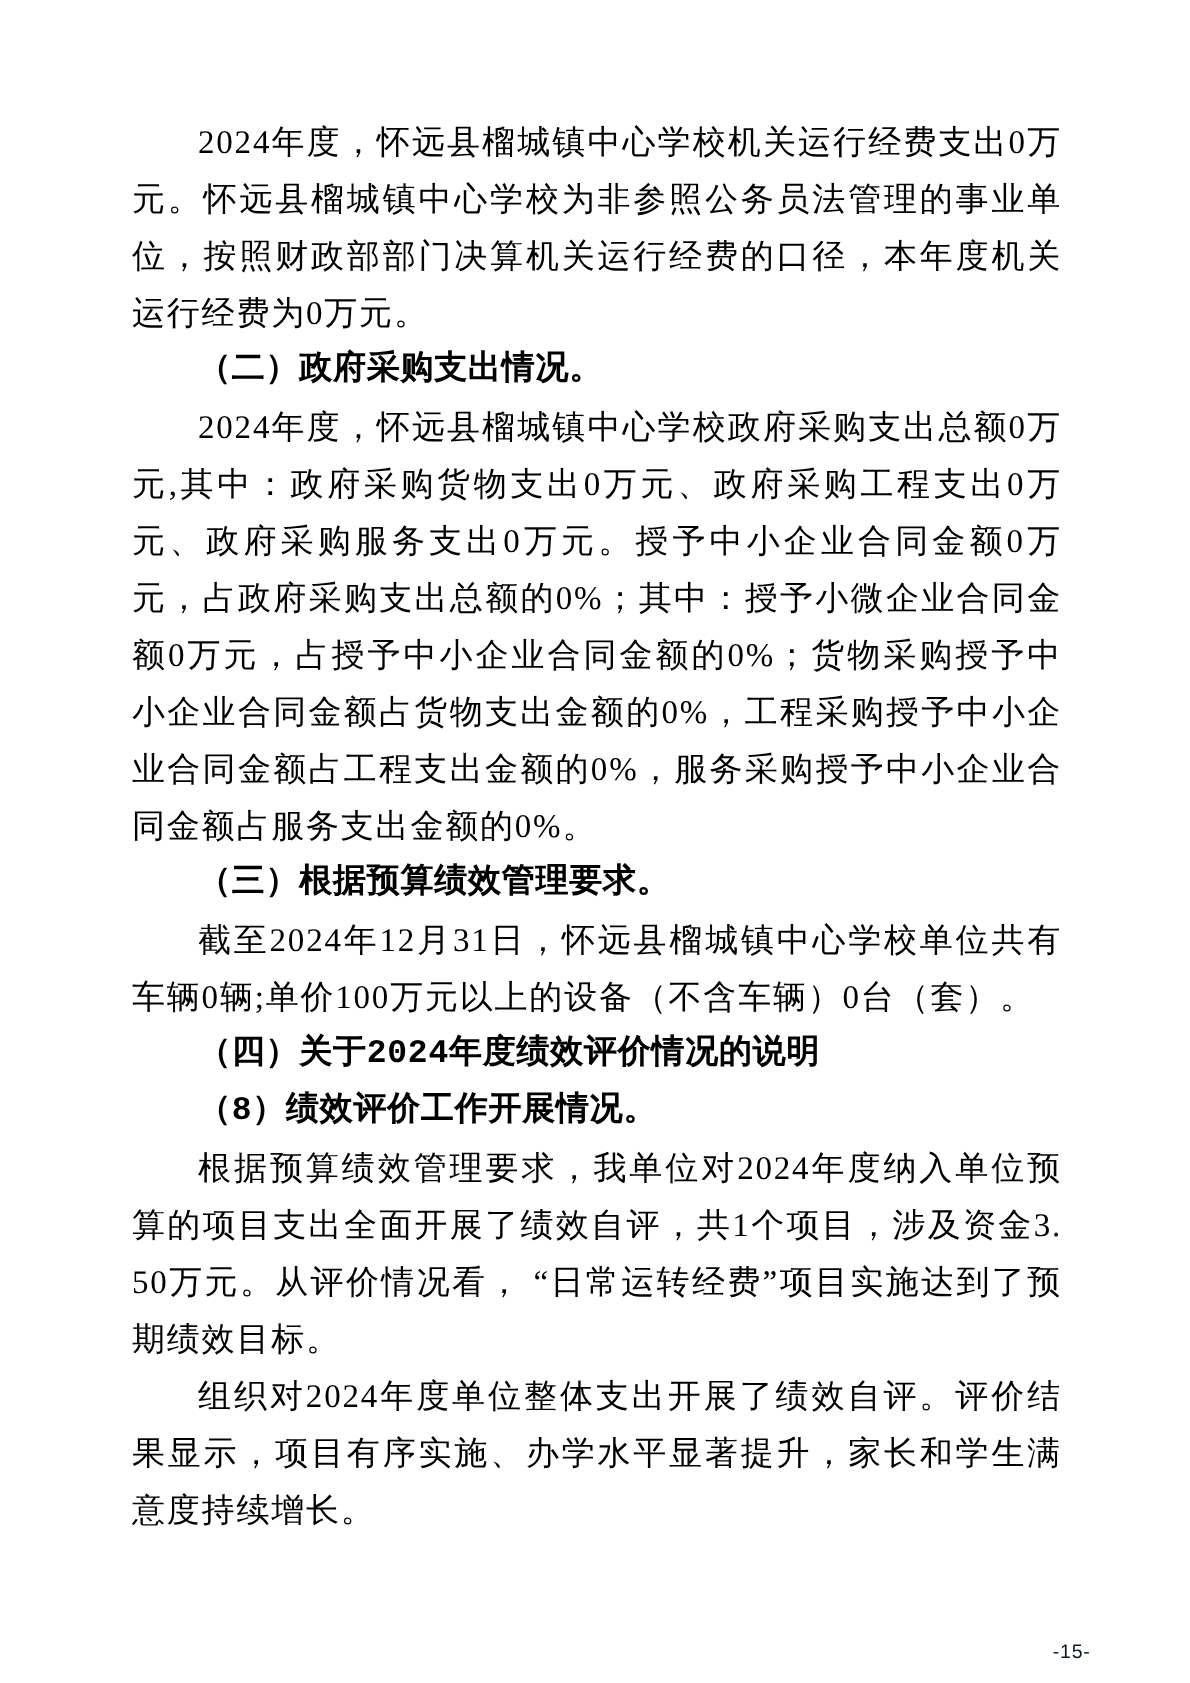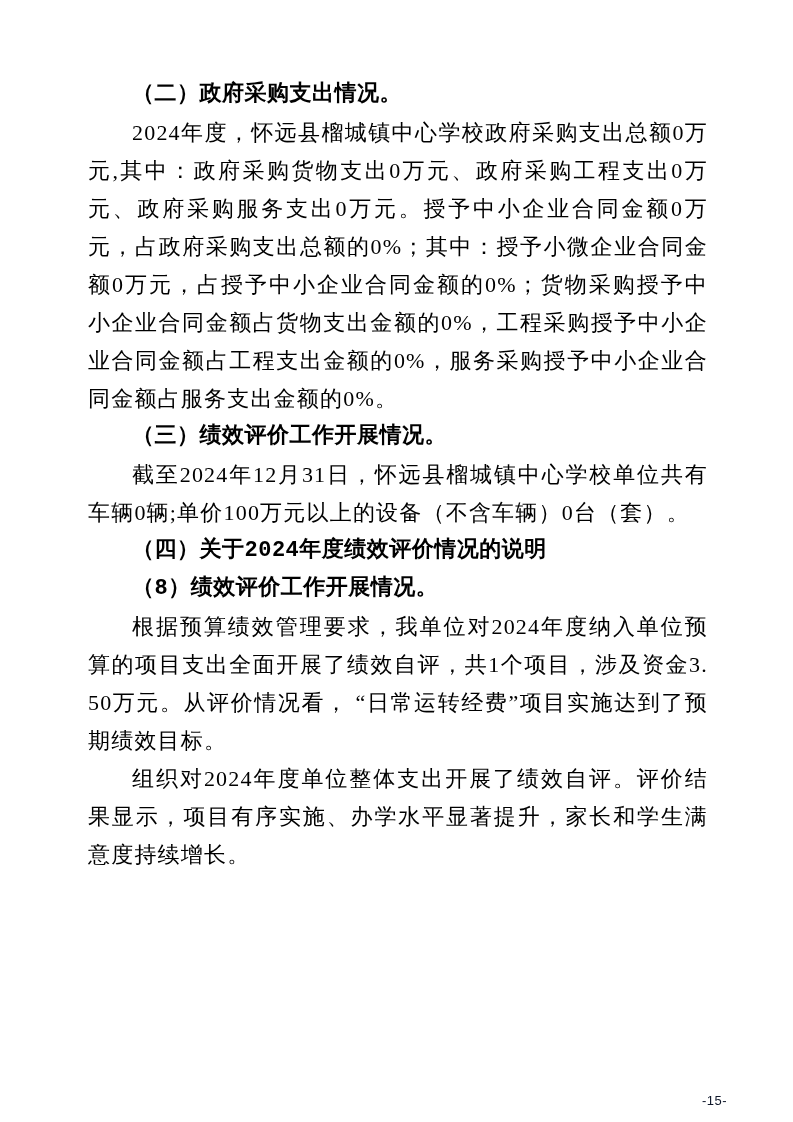--- a/index.html
+++ b/index.html
@@ -49,23 +49,24 @@
       letter-spacing: 0.5px;
       font-family: "Liberation Sans", "DejaVu Sans", sans-serif;
     }
   </style>
 </head>
 <body>
 
 <div class="page">
   <div class="content">
 
+  <p class="para body">2024年度，怀远县榴城镇中心学校机关运行经费支出0万元。怀远县榴城镇中心学校为非参照公务员法管理的事业单位，按照财政部部门决算机关运行经费的口径，本年度机关运行经费为0万元。</p>
       <p class="para heading">（二）政府采购支出情况。</p>
       <p class="para body">2024年度，怀远县榴城镇中心学校政府采购支出总额0万元,其中：政府采购货物支出0万元、政府采购工程支出0万元、政府采购服务支出0万元。授予中小企业合同金额0万元，占政府采购支出总额的0%；其中：授予小微企业合同金额0万元，占授予中小企业合同金额的0%；货物采购授予中小企业合同金额占货物支出金额的0%，工程采购授予中小企业合同金额占工程支出金额的0%，服务采购授予中小企业合同金额占服务支出金额的0%。</p>
-      <p class="para heading">（三）绩效评价工作开展情况。</p>
+      <p class="para heading">（三）根据预算绩效管理要求。</p>
       <p class="para body">截至2024年12月31日，怀远县榴城镇中心学校单位共有车辆0辆;单价100万元以上的设备（不含车辆）0台（套）。</p>
       <p class="para heading">（四）关于2024年度绩效评价情况的说明</p>
       <p class="para heading">（8）绩效评价工作开展情况。</p>
       <p class="para body">根据预算绩效管理要求，我单位对2024年度纳入单位预算的项目支出全面开展了绩效自评，共1个项目，涉及资金3.50万元。从评价情况看， “日常运转经费”项目实施达到了预期绩效目标。</p>
       <p class="para body">组织对2024年度单位整体支出开展了绩效自评。评价结果显示，项目有序实施、办学水平显著提升，家长和学生满意度持续增长。</p>
     </div>
   <div class="footer">-15-</div>
 </div>
 
 </body></html>

